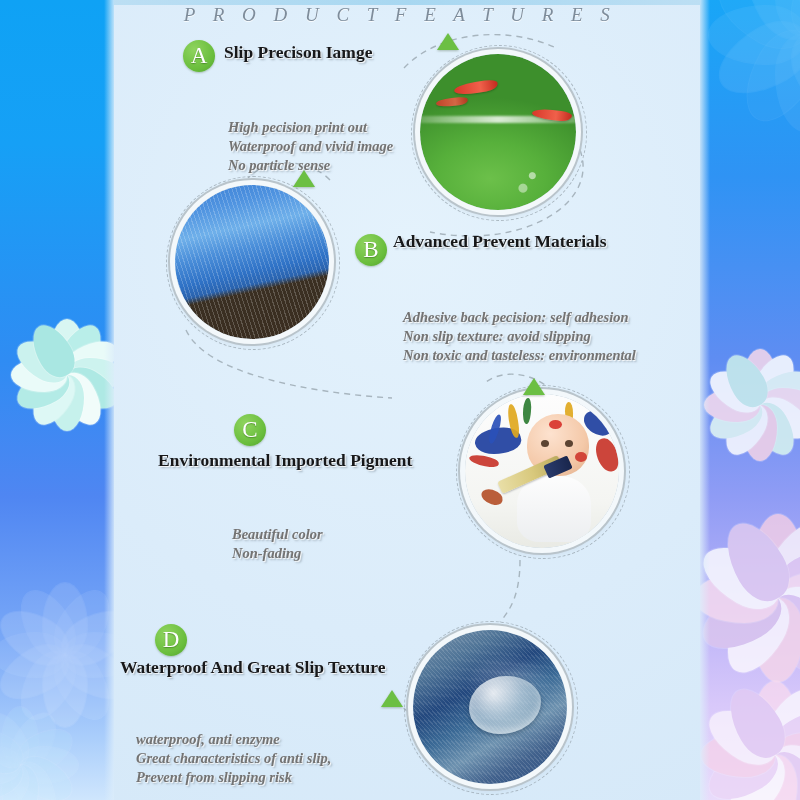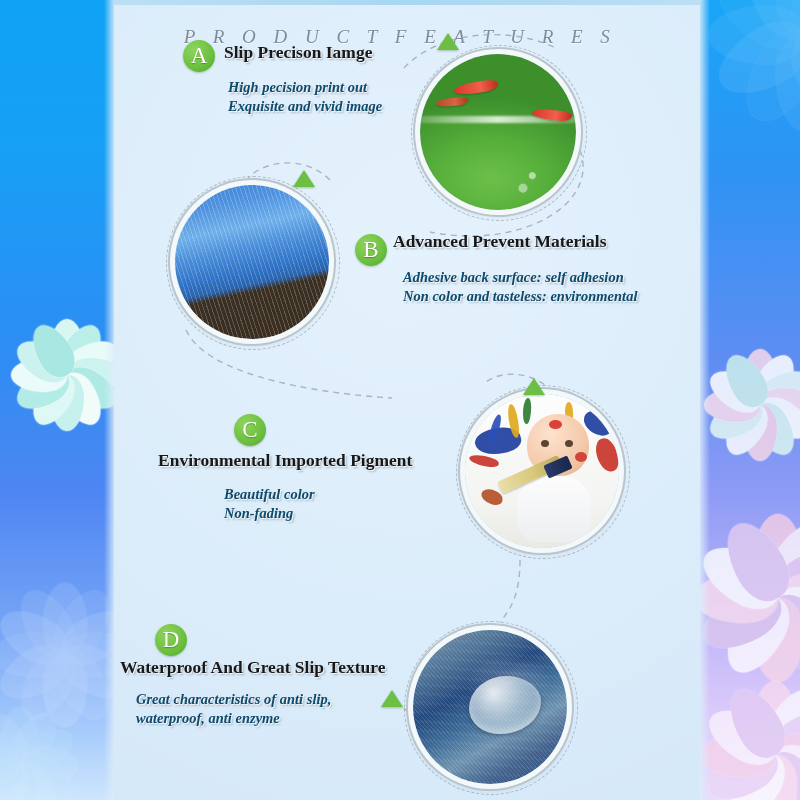--- a/index.html
+++ b/index.html
@@ -37,21 +37,20 @@
   .panel-topline{position:absolute;left:0;top:0;width:100%;height:5px;
     background:linear-gradient(90deg,#b6dcf2,#9ed3ef,#b6dcf2);opacity:.85;}
 
   
   .header{position:absolute;left:0;top:4px;width:100%;text-align:center;}
   .header .title{
     font-family:"Liberation Serif", serif;
     font-style:italic;font-size:19px;letter-spacing:6.5px;
     color:#7d8c9b;font-weight:400;
     text-shadow:0 1px 0 rgba(255,255,255,.8);
-    margin-top:22px;
   }
 
   
   .links{position:absolute;left:0;top:0;width:800px;height:800px;pointer-events:none;}
 
   
   .photo{position:absolute;border-radius:50%;
     box-shadow:0 0 0 5px #f3f8fb, 0 0 0 7px #b9c4cb, 0 3px 9px rgba(60,80,95,.28);
     overflow:hidden;}
   .photo .inner{position:absolute;inset:0;border-radius:50%;}
@@ -112,22 +111,22 @@
   .badge{position:absolute;width:32px;height:32px;border-radius:50%;
     background:radial-gradient(circle at 35% 30%,#8fd45f,#69bd3c 65%,#4f9f2c 100%);
     color:#ffffff;font-family:"Liberation Serif", serif;font-size:23px;
     line-height:32px;text-align:center;font-weight:400;
     text-shadow:0 1px 1px rgba(40,80,25,.45);
     box-shadow:0 1px 2px rgba(50,90,40,.3);}
   .heading{position:absolute;white-space:nowrap;
     font-family:"Liberation Serif", serif;font-weight:700;font-size:17.5px;
     color:#17181a;text-shadow:1px 1px 1px rgba(255,255,255,.95), 2px 2px 2px rgba(110,125,140,.55);}
   .bullets{position:absolute;font-family:"Liberation Serif", serif;
-    font-style:italic;font-weight:700;font-size:14.5px;line-height:19px;color:#0c4a6e;
-    text-shadow:1px 1px 1px rgba(255,255,255,.95), 2px 2px 2px rgba(110,125,140,.5);}
+    font-style:italic;font-weight:700;font-size:14.5px;line-height:19px;color:#737373;
+    text-shadow:1px 1px 1px rgba(255,255,255,.95), 2px 2px 2px rgba(110,125,140,.5);margin-top:40px;}
   .bullets div{white-space:nowrap;}
 </style>
 </head>
 <body>
 
 <div id="stage">
 
   <div class="band band-left">
     <div class="rosette" id="rosette-left" style="left:-8px;top:300px;width:150px;height:150px;">
         <div class="petal" style="width: 34px; height: 56px; margin-left: -17px; margin-top: -56px; background: rgb(216, 246, 242); transform: rotate(0deg); box-shadow: rgba(255, 255, 255, 0.22) 0px 0px 0px 1px;"></div>
@@ -260,36 +259,38 @@
       <div class="koi" style="left:112px;top:56px;width:40px;height:10px;transform:rotate(6deg);"></div>
     </div>
   </div>
   <div class="arrow" style="left:437px;top:33px;"></div>
 
   <div class="block" style="left:0;top:0;">
     <div class="badge" style="left:183px;top:40px;">A</div>
     <div class="heading" style="left:224px;top:42px;">Slip Precison Iamge</div>
     <div class="bullets" style="left:228px;top:78px;">
       <div>High pecision print out</div>
-      <div>Exquisite and vivid image</div>
+      <div>Waterproof and vivid image</div>
+      <div>No particle sense</div>
     </div>
   </div>
 
   <div class="dashring" style="left:166px;top:176px;width:172px;height:172px;"></div>
   <div class="photo" style="left:175px;top:185px;width:154px;height:154px;">
     <div class="inner imgB"></div>
   </div>
   <div class="arrow" style="left:293px;top:170px;"></div>
 
   <div class="block" style="left:0;top:0;">
     <div class="badge" style="left:355px;top:234px;">B</div>
     <div class="heading" style="left:393px;top:231px;">Advanced Prevent Materials</div>
     <div class="bullets" style="left:403px;top:268px;">
-      <div>Adhesive back surface: self adhesion</div>
-      <div>Non color and tasteless: environmental</div>
+      <div>Adhesive back pecision: self adhesion</div>
+      <div>Non slip texture: avoid slipping</div>
+      <div>Non toxic and tasteless: environmental</div>
     </div>
   </div>
 
   <div class="dashring" style="left:456px;top:385px;width:172px;height:172px;"></div>
   <div class="photo" style="left:465px;top:394px;width:154px;height:154px;">
     <div class="inner imgC">
 
       <div class="splat" style="left:10px;top:34px;width:46px;height:26px;background:#1e3f9e;transform:rotate(-12deg);"></div>
       <div class="splat" style="left:26px;top:20px;width:8px;height:30px;background:#2a50b8;transform:rotate(18deg);"></div>
       <div class="splat" style="left:4px;top:62px;width:30px;height:10px;background:#c8352a;transform:rotate(10deg);"></div>
@@ -308,36 +309,37 @@
       <div class="splat" style="left:110px;top:58px;width:12px;height:10px;background:#cf3b30;border-radius:50%;"></div>
       <div class="brush" style="left:32px;top:74px;width:66px;height:13px;"></div>
       <div class="brushtip" style="left:80px;top:66px;width:26px;height:14px;"></div>
     </div>
   </div>
   <div class="arrow" style="left:523px;top:378px;"></div>
 
   <div class="block" style="left:0;top:0;">
     <div class="badge" style="left:234px;top:414px;">C</div>
     <div class="heading" style="left:158px;top:450px;">Environmental Imported Pigment</div>
-    <div class="bullets" style="left:224px;top:485px;">
+    <div class="bullets" style="left:232px;top:485px;">
       <div>Beautiful color</div>
       <div>Non-fading</div>
     </div>
   </div>
 
   <div class="dashring" style="left:404px;top:621px;width:172px;height:172px;"></div>
   <div class="photo" style="left:413px;top:630px;width:154px;height:154px;">
     <div class="inner imgD">
       <div class="droplet" style="left:56px;top:46px;width:72px;height:58px;"></div>
     </div>
   </div>
   <div class="arrow" style="left:381px;top:690px;"></div>
 
   <div class="block" style="left:0;top:0;">
     <div class="badge" style="left:155px;top:624px;">D</div>
     <div class="heading" style="left:120px;top:657px;">Waterproof And Great Slip Texture</div>
     <div class="bullets" style="left:136px;top:690px;">
+      <div>waterproof, anti enzyme</div>
       <div>Great characteristics of anti slip,</div>
-      <div>waterproof, anti enzyme</div>
+      <div>Prevent from slipping risk</div>
     </div>
   </div>
 
 </div>
 
 </body></html>

